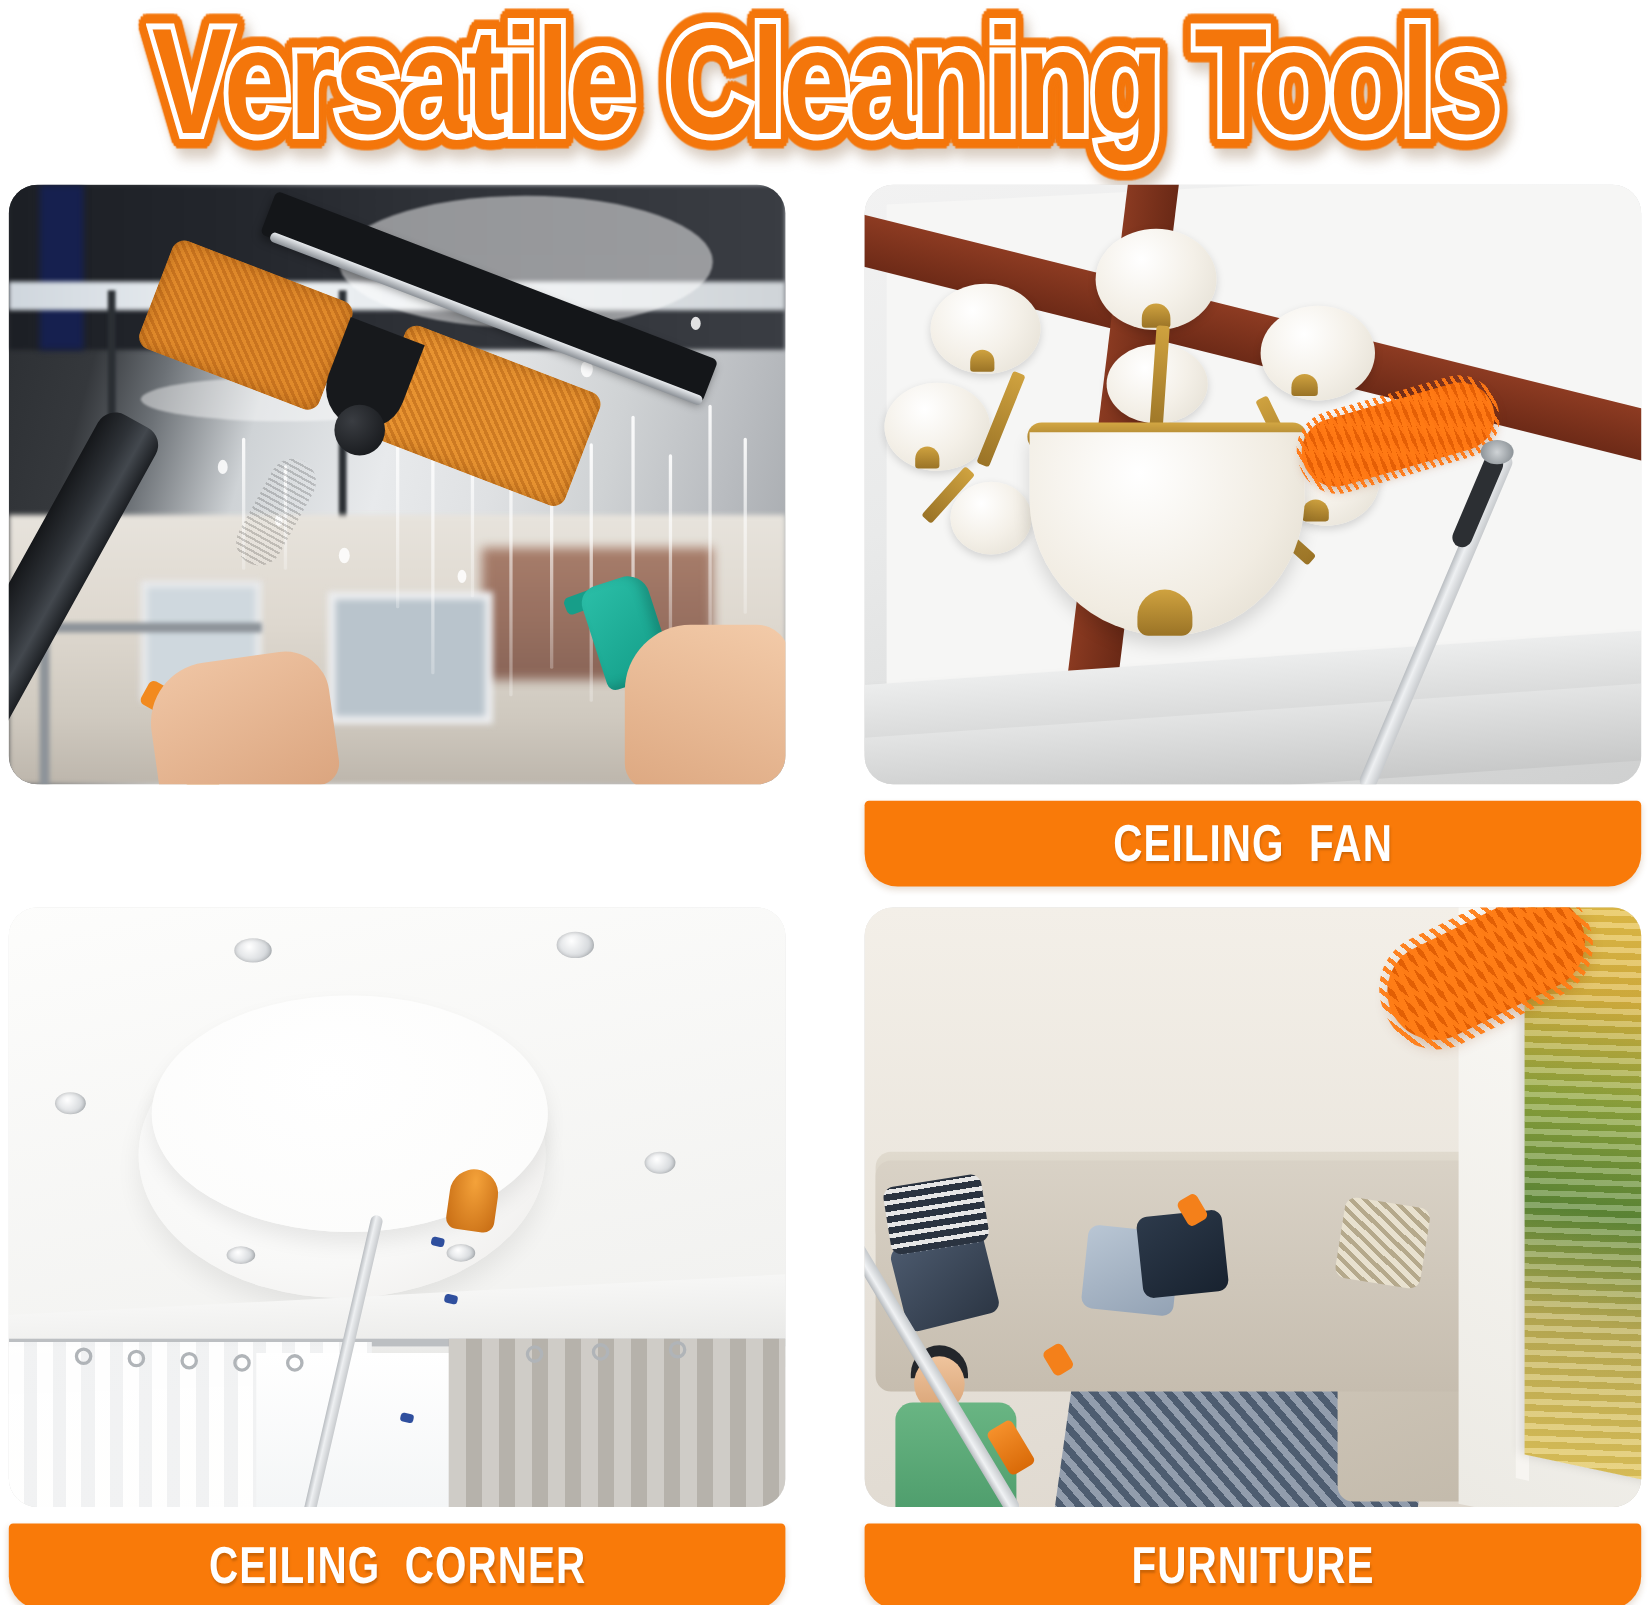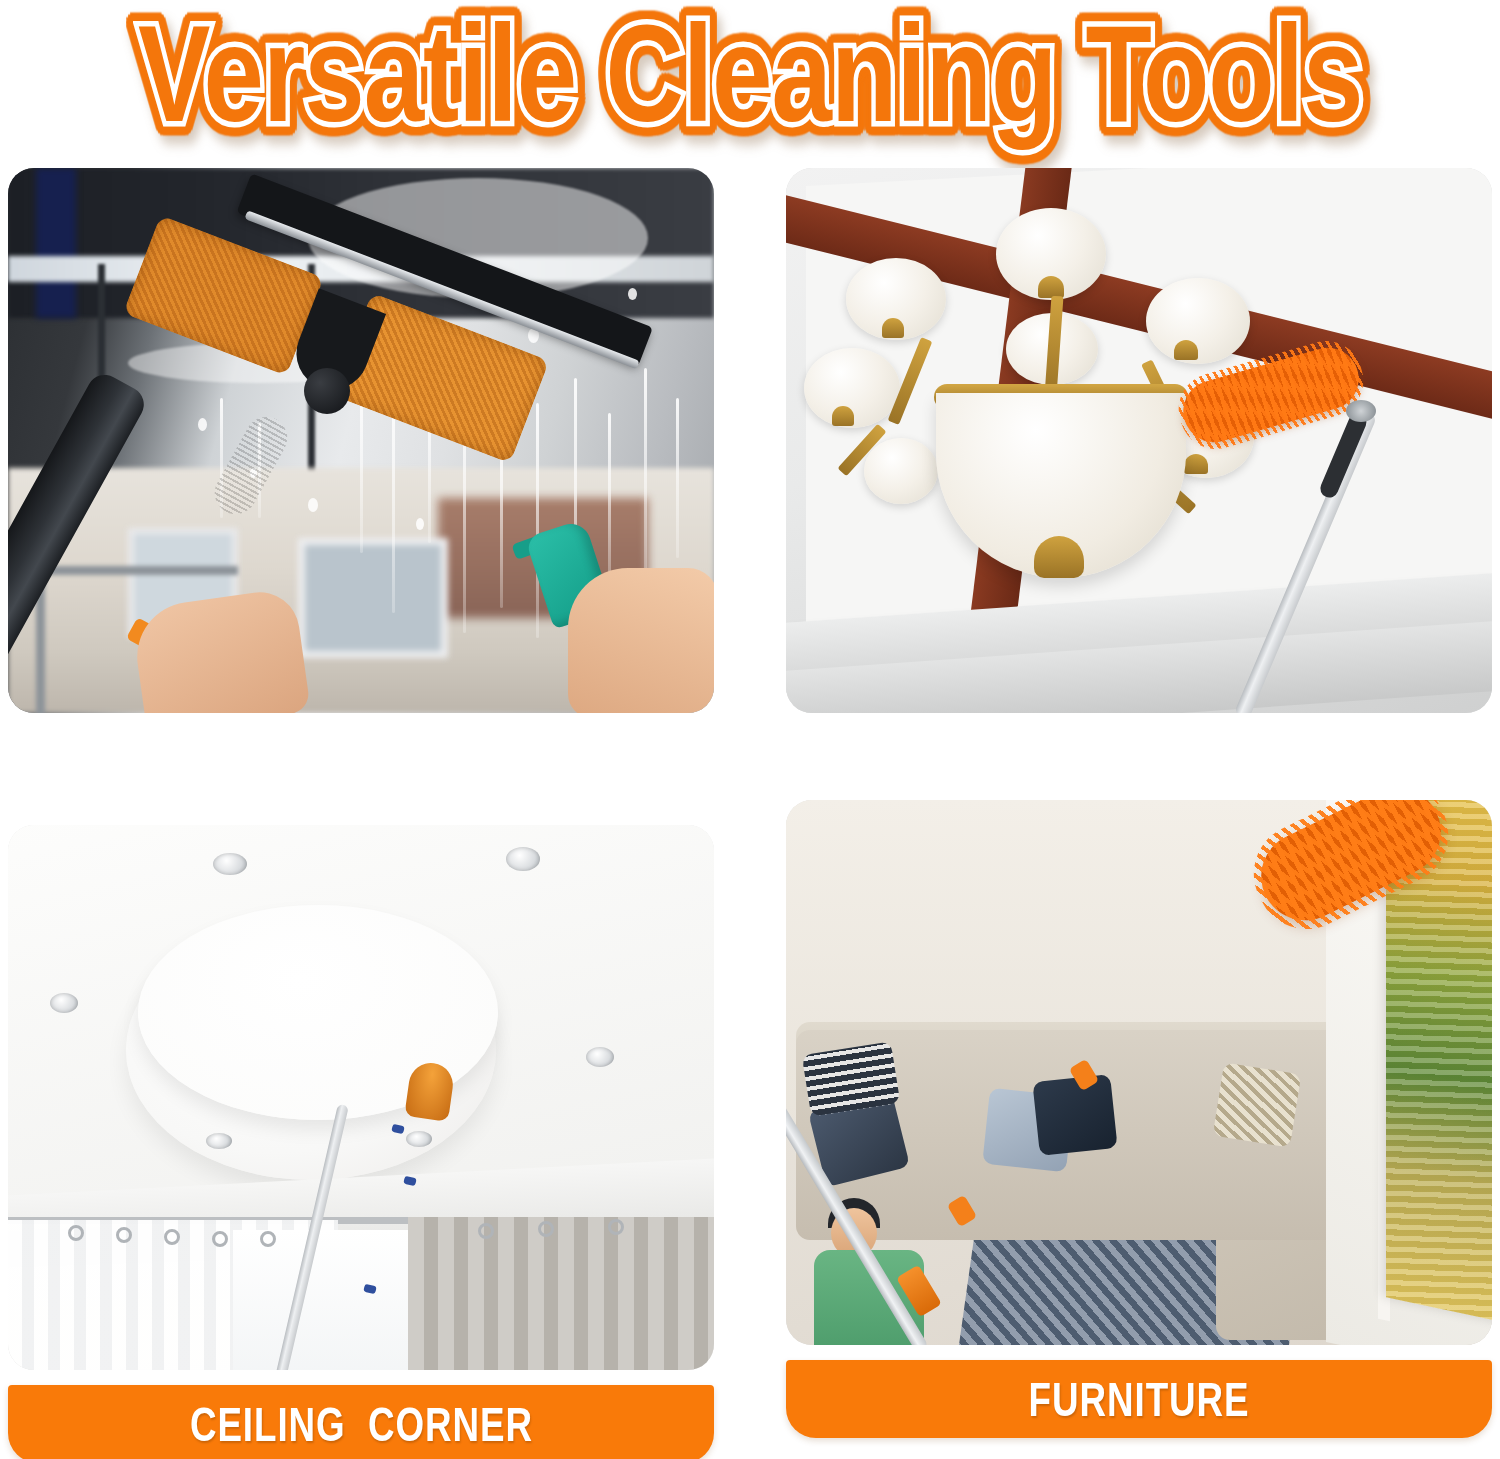--- a/index.html
+++ b/index.html
@@ -26,21 +26,21 @@
       drop-shadow( 2px -2px 0 #F4760B) drop-shadow(-2px -2px 0 #F4760B)
       drop-shadow( 5px 7px 5px rgba(120,80,40,0.30));
   }
 
   
   .grid{ position:absolute; left:0; top:150px; width:1500px; height:1309px; }
   .panel{ position:absolute; width:706px; height:624px; }
   .p-tl{ left:8px;  top:18px;  }
   .p-tr{ left:786px; top:18px; }
   .p-bl{ left:8px;  top:675px; }
-  .p-br{ left:786px; top:650px; }
+  .p-br{ left:786px; top:675px; }
 
   .photo{ position:absolute; left:0; top:0; width:706px; height:545px;
     border-radius:26px; overflow:hidden; background:#d9d9d9; }
 
   .bar{
     position:absolute; left:0; top:560px; width:706px; height:78px;
     background:#F97A09; border-radius:4px 4px 30px 30px;
     display:flex; align-items:center; justify-content:center;
     box-shadow:0 3px 6px rgba(120,70,20,0.18);
   }
@@ -304,20 +304,23 @@
 
       <div class="lay bowl-rim"></div>
       <div class="lay bowl"></div>
       <div class="brass" style="left:248px;top:368px;width:50px;height:42px;border-radius:25px 25px 10px 10px"></div>
 
       <div class="lay pole" style="left:576px;top:245px;width:16px;height:330px;border-radius:8px;transform:rotate(23deg);transform-origin:top center"></div>
       <div class="lay pole" style="left:566px;top:246px;width:18px;height:90px;border-radius:9px;background:#2c2f33;transform:rotate(23deg);transform-origin:top center"></div>
       <div class="lay duster-head"></div>
       <div class="lay pole-tip"></div>
     </div>
+    <div class="bar">
+      <span>CEILING  FAN</span>
+    </div>
   </div>
 
   <div class="panel p-bl">
     <div class="photo">
       <div class="lay k-bg"></div>
       <div class="lay k-ceil"></div>
       <div class="lay k-dome"></div>
       <div class="lay k-panel"></div>
 
       <div class="spot" style="left:205px;top:28px;width:34px;height:22px"></div>

